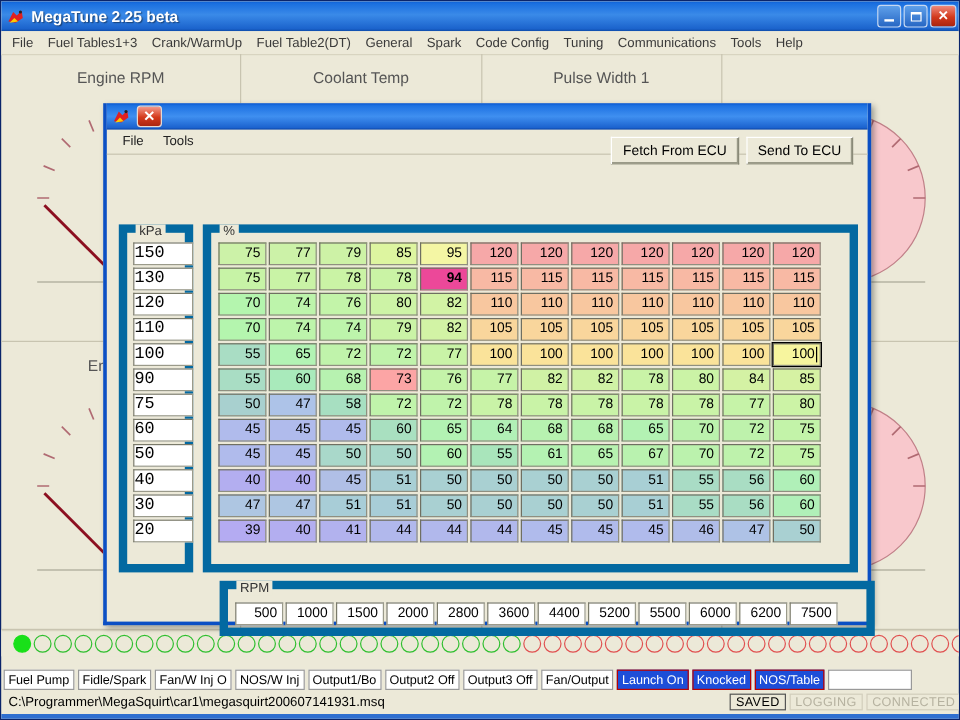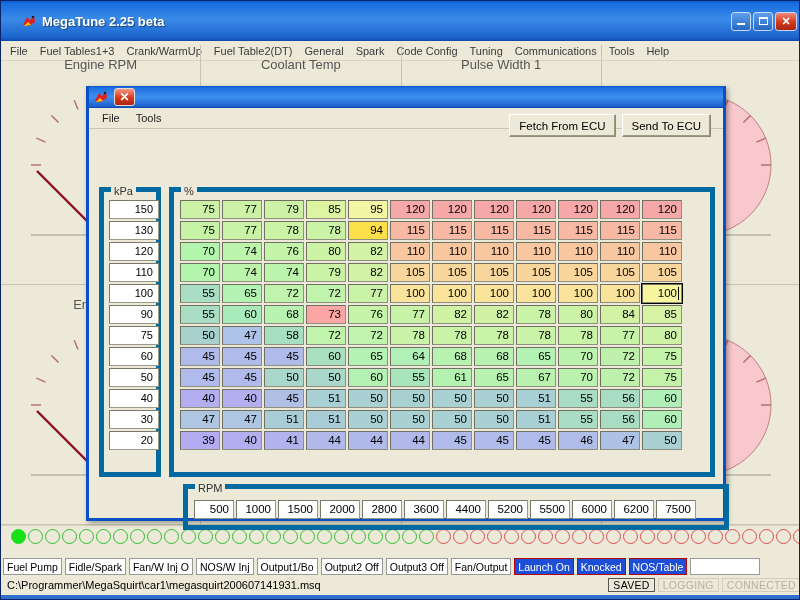--- a/index.html
+++ b/index.html
@@ -16,24 +16,24 @@
     position: relative;
     width: 800px; height: 600px;
     background: #ece9d8;
     border: 1px solid #0a246a;
     box-sizing: border-box;
     overflow: hidden;
   }
 
   
   .titlebar {
-    height: 40px;
+    height: 25px;
     background: linear-gradient(180deg,#0c5fd4 0%,#1a6fe0 8%,#3a8ae8 45%,#1b63cc 92%,#0d4aa8 100%);
     display: flex; align-items: center;
-    padding: 0 2px 0 20px;
+    padding: 0 2px 0 4px;
     box-sizing: border-box;
   }
   .tb-icon {
     width: 16px; height: 16px; margin-right: 5px;
     position: relative; flex: 0 0 auto;
   }
   .tb-title {
     color: #fff; font-size: 13px; font-weight: bold;
     text-shadow: 1px 1px 1px rgba(0,0,0,0.45);
     flex: 1 1 auto; white-space: nowrap;
@@ -214,21 +214,21 @@
   .dlg-menuitem { padding: 2px 8px; font-size: 11px; color: #222; }
 
   .dlg-body {
     position: relative;
     padding: 8px 10px;
   }
 
   
   .grp {
     position: absolute;
-    border: 5px solid #0369a1;
+    border: 7px solid #0369a1;
     box-sizing: border-box;
   }
   .grp-legend {
     position: absolute;
     top: -7px; left: 7px;
     background: #ece9d8;
     padding: 0 3px;
     font-size: 11px;
     color: #333;
   }
@@ -239,25 +239,26 @@
 
   .kpa-list {
     position: absolute; left: 5px; top: 8px;
     display: flex; flex-direction: column; gap: 2px;
   }
   .kpa-cell {
     width: 50px; height: 19px;
     background: #fff;
     border: 1px solid #9a9a8a;
     border-top-color: #7a7a6a; border-left-color: #7a7a6a;
-    font-size: 11px;
-    text-align: right;
+    font-size: 14px;
+    text-align: left;
     padding-right: 5px;
     line-height: 17px;
     box-sizing: border-box;
+    font-family: Liberation Mono, monospace;
   }
 
   .grid {
     position: absolute; left: 6px; top: 8px;
     display: flex; flex-direction: column; gap: 2px;
   }
   .grid-row { display: flex; gap: 2px; }
   .cell {
     width: 40px; height: 19px;
     border: 1px solid #8f8f80;
@@ -634,21 +635,21 @@
               <div class="cell" style="background: rgb(246, 168, 168);">120</div>
               <div class="cell" style="background: rgb(246, 168, 168);">120</div>
               <div class="cell" style="background: rgb(246, 168, 168);">120</div>
               <div class="cell" style="background: rgb(246, 168, 168);">120</div>
             </div>
             <div class="grid-row">
               <div class="cell" style="background: rgb(199, 243, 166);">75</div>
               <div class="cell" style="background: rgb(201, 243, 166);">77</div>
               <div class="cell" style="background: rgb(202, 243, 165);">78</div>
               <div class="cell" style="background: rgb(202, 243, 165);">78</div>
-              <div class="cell" style="background: #fde047;">94</div>
+              <div class="cell" style="background: #ec4899; font-weight: bold;">94</div>
               <div class="cell" style="background: rgb(248, 185, 164);">115</div>
               <div class="cell" style="background: rgb(248, 185, 164);">115</div>
               <div class="cell" style="background: rgb(248, 185, 164);">115</div>
               <div class="cell" style="background: rgb(248, 185, 164);">115</div>
               <div class="cell" style="background: rgb(248, 185, 164);">115</div>
               <div class="cell" style="background: rgb(248, 185, 164);">115</div>
               <div class="cell" style="background: rgb(248, 185, 164);">115</div>
             </div>
             <div class="grid-row">
               <div class="cell" style="background: rgb(180, 245, 174);">70</div>

